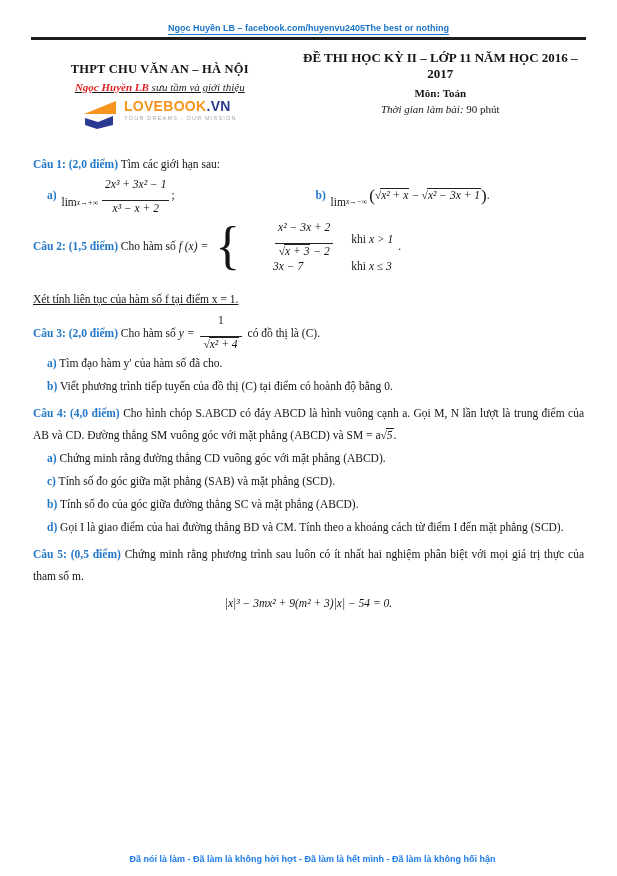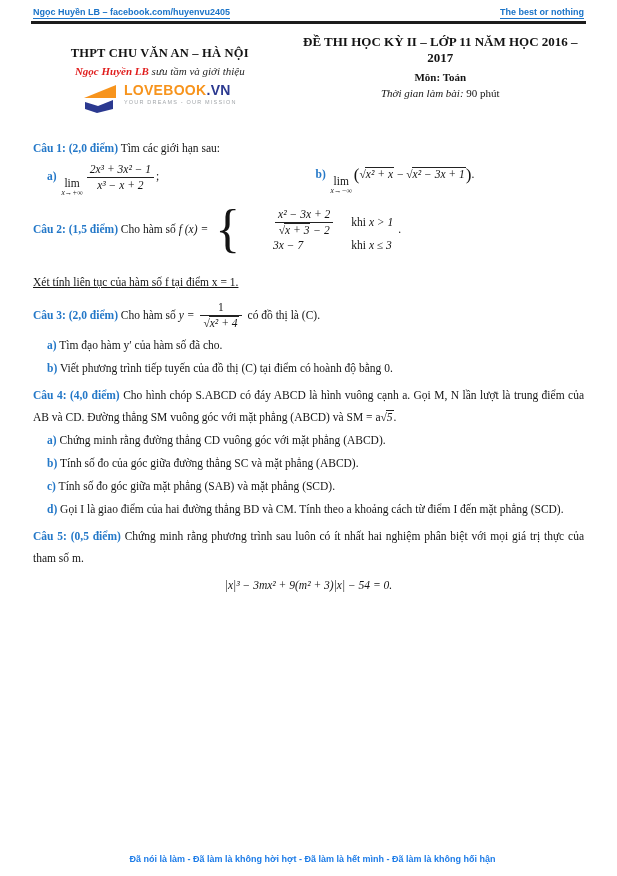--- a/index.html
+++ b/index.html
@@ -6,34 +6,34 @@
   .page{
     position:relative;
     width:617px;height:876px;
     background:#ffffff;
     font-family:"Liberation Serif",serif;
     color:#141414;
     overflow:hidden;
   }
   
   .topbar{
-    display:flex;justify-content:space-between;align-items:flex-end;
-    padding:7px 33px 0 33px;
+    display:flex;justify-content:center;align-items:flex-end;
+    padding:23px 33px 0 33px;
     font-family:"Liberation Sans",sans-serif;
     font-weight:bold;font-size:9px;color:#1b74c8;
   }
   .topbar .tb-text{border-bottom:1px solid #1b74c8;padding-bottom:1px;}
   .rule{margin:2px 31px 0 31px;height:3px;background:#1c1c1c;}
 
   
   .header-cols{display:flex;padding:8px 28px 0 28px;min-height:90px;}
   .hc-left{width:47%;text-align:center;}
   .hc-right{width:53%;text-align:center;}
   .school{font-size:12.5px;font-weight:bold;letter-spacing:.2px;margin-top:14px;}
-  .credit{font-size:11px;font-style:italic;margin-top:4px;}
+  .credit{font-size:11px;font-style:italic;margin-top:4px;text-decoration:underline;}
   .credit-name{color:#e01e1e;font-weight:bold;}
   .credit-suffix{color:#262626;}
   .logo{display:inline-flex;align-items:flex-start;margin-top:6px;gap:7px;text-align:left;}
   .logo svg{display:block;}
   .logo-name{font-family:"Liberation Sans",sans-serif;font-weight:bold;font-size:14px;color:#f7941d;line-height:14px;letter-spacing:.3px;}
   .logo-tld{color:#2b3990;}
   .logo-tagline{font-family:"Liberation Sans",sans-serif;font-size:5.5px;color:#a2a6aa;letter-spacing:1.2px;margin-top:2px;}
   .exam-title{font-size:13px;font-weight:bold;margin-top:2px;}
   .exam-subject{font-size:11px;font-weight:bold;margin-top:5px;}
   .exam-time{font-size:11px;margin-top:4px;}
@@ -42,23 +42,23 @@
   
   .content{padding:0 33px;margin-top:15px;font-size:11.5px;}
   .q{margin:0;line-height:22px;text-align:justify;}
   .qlabel{color:#2478c8;font-weight:bold;}
   .sublabel{color:#2478c8;font-weight:bold;}
   .item{text-indent:14px;margin-top:1px;}
   .mi{font-style:italic;}
 
   
   .frac{display:inline-flex;flex-direction:column;vertical-align:middle;text-align:center;line-height:13px;margin:0 2px;}
-  .frac .num{border-bottom:1px solid #222;padding:0 3px 1px 3px;}
+  .frac .num{border-bottom:1px solid #222;padding:0 3px 9px 3px;}
   .frac .den{padding:1px 3px 0 3px;}
-  .lim{display:inline-flex;flex-direction:column;align-items:center;vertical-align:-7px;line-height:11px;margin:0 2px;}
+  .lim{display:inline-flex;flex-direction:row;align-items:center;vertical-align:-7px;line-height:11px;margin:0 2px;}
   .lim .l{line-height:11px;}
   .lim .s{font-size:7.5px;line-height:8px;}
   .sqrt{white-space:nowrap;}
   .sqrt .sg{letter-spacing:-1px;}
   .sqrt .rad{border-top:1px solid #222;padding:0 1px;}
   .bigp{font-size:17px;vertical-align:-2px;font-style:normal;}
 
   .q1row{display:flex;margin-top:3px;min-height:36px;align-items:center;}
   .q1a{width:50%;padding-left:14px;}
   .q1b{width:50%;}
@@ -165,22 +165,22 @@
           <span class="num">1</span>
           <span class="den"><span class="sqrt mi"><span class="sg">√</span><span class="rad">x² + 4</span></span></span>
         </span>
       <span class="txt" style="margin-left:4px;">có đồ thị là (C).</span>
     </div>
     <p class="q item"><span class="sublabel">a)</span> <span>Tìm đạo hàm y′ của hàm số đã cho.</span></p>
     <p class="q item"><span class="sublabel">b)</span> <span>Viết phương trình tiếp tuyến của đồ thị (C) tại điểm có hoành độ bằng 0.</span></p>
 
     <p class="q mt"><span class="qlabel">Câu 4: (4,0 điểm)</span> <span>Cho hình chóp S.ABCD có đáy ABCD là hình vuông cạnh a. Gọi M, N lần lượt là trung điểm của AB và CD. Đường thẳng SM vuông góc với mặt phẳng (ABCD) và SM = a</span><span class="sqrt mi"><span class="sg">√</span><span class="rad">5</span></span><span>.</span></p>
     <p class="q item"><span class="sublabel">a)</span> <span>Chứng minh rằng đường thẳng CD vuông góc với mặt phẳng (ABCD).</span></p>
+    <p class="q item"><span class="sublabel">c)</span> <span>Tính số đo góc giữa mặt phẳng (SAB) và mặt phẳng (SCD).</span></p>
     <p class="q item"><span class="sublabel">b)</span> <span>Tính số đo của góc giữa đường thẳng SC và mặt phẳng (ABCD).</span></p>
-    <p class="q item"><span class="sublabel">c)</span> <span>Tính số đo góc giữa mặt phẳng (SAB) và mặt phẳng (SCD).</span></p>
     <p class="q item"><span class="sublabel">d)</span> <span>Gọi I là giao điểm của hai đường thẳng BD và CM. Tính theo a khoảng cách từ điểm I đến mặt phẳng (SCD).</span></p>
 
     <p class="q mt"><span class="qlabel">Câu 5: (0,5 điểm)</span> <span>Chứng minh rằng phương trình sau luôn có ít nhất hai nghiệm phân biệt với mọi giá trị thực của tham số m.</span></p>
     <p class="q eq mi">|x|³ − 3mx² + 9(m² + 3)|x| − 54 = 0.</p>
 
   </div>
 
   <div class="footer">Đã nói là làm - Đã làm là không hời hợt - Đã làm là hết mình - Đã làm là không hối hận</div>
 
 </div>

